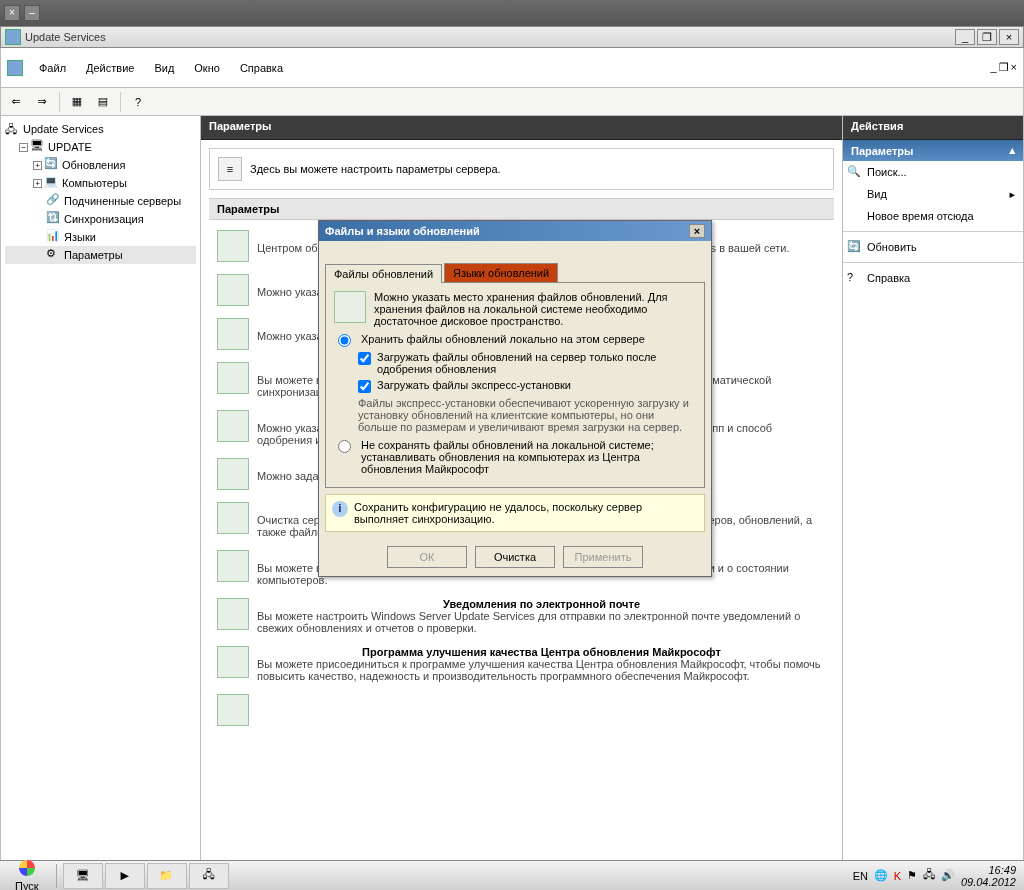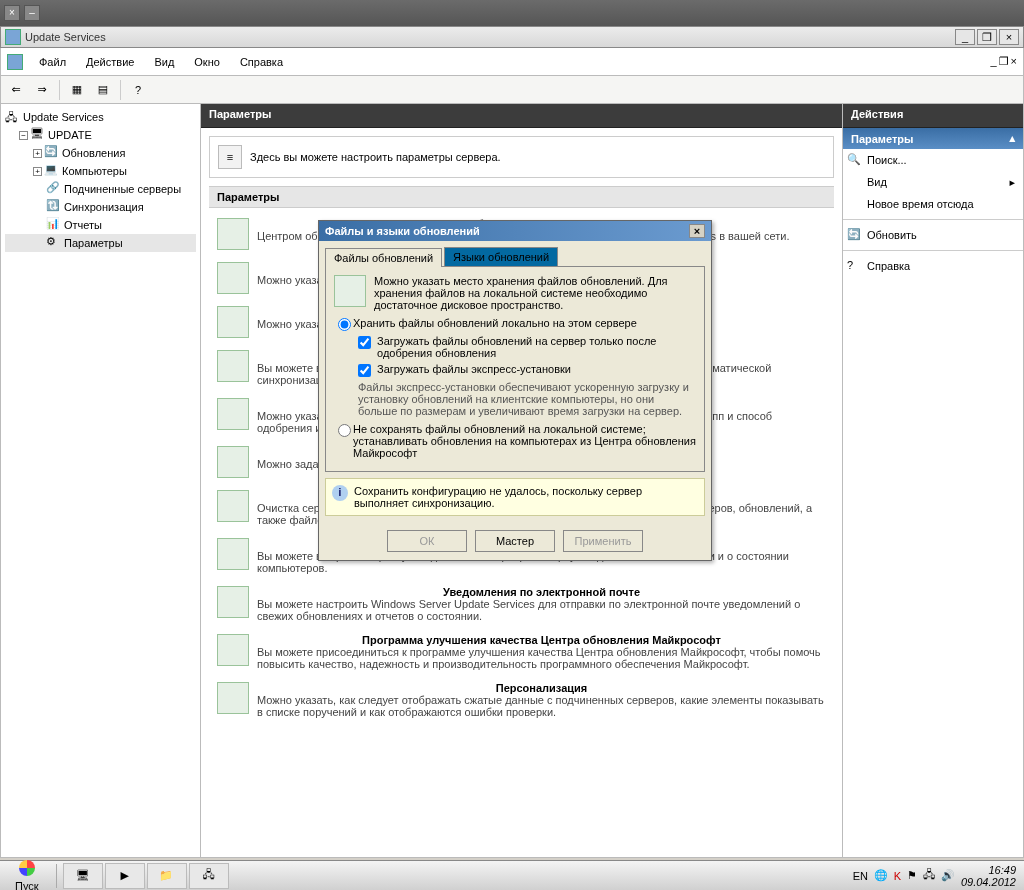--- a/index.html
+++ b/index.html
@@ -9,21 +9,21 @@
 .outer-titlebar .btns { display: flex; gap: 4px; margin-right: 8px; }
 .outer-titlebar .btn { width: 16px; height: 16px; background: #888; border: 1px solid #555; color: #fff; text-align: center; line-height: 14px; font-size: 10px; cursor: pointer; }
 .outer-titlebar .title { flex: 1; text-align: center; font-weight: bold; color: #000; }
 
 .mmc-titlebar { height: 22px; background: linear-gradient(to bottom, #ececec, #d8d8d8); border: 1px solid #888; display: flex; align-items: center; padding: 0 4px; gap: 4px; }
 .mmc-titlebar .icon { width: 16px; height: 16px; background: #7aa5d6; border: 1px solid #4a7; }
 .mmc-titlebar .title { flex: 1; color: #333; }
 .mmc-titlebar .winbtns { display: flex; gap: 2px; }
 .mmc-titlebar .wbtn { width: 20px; height: 16px; background: #e6e6e6; border: 1px solid #888; text-align: center; line-height: 14px; cursor: pointer; }
 
-.menubar { height: 28px; background: #fff; border: 1px solid #bbb; border-top: none; display: flex; align-items: center; padding: 0 6px; gap: 4px; }
+.menubar { height: 40px; background: #fff; border: 1px solid #bbb; border-top: none; display: flex; align-items: center; padding: 0 6px; gap: 4px; }
 .menubar .icon { width: 16px; height: 16px; background: #7aa5d6; border: 1px solid #4a7; margin-right: 4px; }
 .menubar .item { padding: 2px 8px; cursor: pointer; }
 .menubar .winbtns { margin-left: auto; display: flex; gap: 2px; }
 
 .toolbar { height: 28px; background: #f5f5f3; border: 1px solid #bbb; border-top: none; display: flex; align-items: center; padding: 0 4px; gap: 4px; }
 .toolbar .tbtn { width: 22px; height: 22px; border: 1px solid transparent; display: flex; align-items: center; justify-content: center; cursor: pointer; }
 .toolbar .sep { width: 1px; height: 20px; background: #ccc; margin: 0 2px; }
 
 .body3col { display: flex; height: 754px; border: 1px solid #bbb; border-top: none; background: #fff; }
 .tree { width: 200px; border-right: 1px solid #bbb; background: #fff; padding: 4px; overflow: hidden; }
@@ -48,27 +48,27 @@
 .actions { width: 180px; background: #fff; }
 .actions .headerbar { background: #3c3c3c; }
 .actions .cat { background: linear-gradient(to bottom, #3a6ea5, #5a8ec5); color: #fff; padding: 4px 8px; font-weight: bold; display:flex; justify-content:space-between; align-items:center; }
 .actions .aitem { padding: 5px 8px 5px 24px; cursor: pointer; position: relative; }
 .actions .aitem .ic { position: absolute; left: 4px; top: 4px; width: 16px; height: 16px; }
 .actions .asep { height:1px; background:#ccc; margin:4px 0; }
 
 .dialog { position: absolute; left: 318px; top: 220px; width: 394px; background: #ece9d8; border: 1px solid #666; box-shadow: 2px 2px 4px rgba(0,0,0,0.3); z-index: 100; }
 .dlg-title { height: 20px; background: linear-gradient(to right, #3a6ea5, #6b9bd0); color: #fff; font-weight: bold; padding: 2px 6px; display: flex; align-items: center; }
 .dlg-title .close { margin-left: auto; width: 16px; height: 14px; background: #d6d2c4; border: 1px solid #888; color: #000; text-align: center; line-height: 12px; cursor: pointer; }
-.dlg-tabs { display: flex; margin: 6px 6px 0 6px; }
-.dlg-tabs .tab { border: 1px solid #888; border-bottom: none; padding: 3px 8px; background: #0369a1; margin-right: 2px; cursor: pointer; font-size: 11px; }
+.dlg-tabs { display: flex; margin: 22px 6px 0 6px; }
+.dlg-tabs .tab { border: 1px solid #888; border-bottom: none; padding: 3px 8px; background: #c2410c; margin-right: 2px; cursor: pointer; font-size: 11px; }
 .dlg-tabs .tab.active { background: #ece9d8; position: relative; top: 1px; }
 .dlg-page { border: 1px solid #888; margin: 0 6px; padding: 8px; background: #ece9d8; }
 .dlg-page .row { display: flex; gap: 8px; margin-bottom: 6px; align-items: flex-start; }
 .dlg-page .row .ic { width: 32px; height: 32px; background: #e6f0e6; border: 1px solid #9ac39a; flex-shrink: 0; }
-.dlg-page .opt { margin: 6px 0 4px 4px; display:flex; gap:2px; align-items:flex-start; }
+.dlg-page .opt { margin: 6px 0 4px 4px; display:flex; gap:10px; align-items:flex-start; }
 .dlg-page .sub { margin-left: 24px; display:flex; gap:6px; align-items:flex-start; margin-bottom:4px; }
 .dlg-page .sub.disabled { color: #999; }
 .dlg-page .desc { margin-left: 24px; color: #555; margin-bottom: 6px; }
 .dlg-page input[type=radio], .dlg-page input[type=checkbox] { margin-top: 1px; flex-shrink:0; }
 .infobox { border: 1px solid #cc9; background: #ffffe1; margin: 6px; padding: 6px; display: flex; gap: 6px; }
 .infobox .ic { width: 16px; height: 16px; background: #b0d0f0; border-radius: 50%; flex-shrink: 0; text-align:center; color:#005; font-weight:bold; line-height:16px; font-size:10px;}
 .dlg-btns { display: flex; justify-content: center; gap: 8px; padding: 8px; }
 .dlg-btns button { width: 80px; height: 22px; border: 1px solid #888; background: #ece9d8; cursor: pointer; }
 .dlg-btns button:disabled { color: #999; }
 
@@ -151,21 +151,21 @@
         <span>Подчиненные серверы</span>
       </div>
     <div class="node l2">
         <span style="width:11px"></span>
         <span class="ic">🔃</span>
         <span>Синхронизация</span>
       </div>
     <div class="node l2">
         <span style="width:11px"></span>
         <span class="ic">📊</span>
-        <span>Отчеты</span>
+        <span>Языки</span>
       </div>
     <div class="node l2 sel">
         <span style="width:11px"></span>
         <span class="ic">⚙</span>
         <span>Параметры</span>
       </div>
   </div>
 
   <div class="center">
     <div class="headerbar">Параметры</div>
@@ -202,29 +202,28 @@
       <div class="sitem">
           <div class="ic"></div>
           <div><span class="lbl">Мастер очистки сервера</span><span class="desc">Очистка сервера позволяет освободить место на диске за счет очистки старых компьютеров, обновлений, а также файлов обновлений.</span></div>
         </div>
       <div class="sitem">
           <div class="ic"></div>
           <div><span class="lbl">Свертка отчетов</span><span class="desc">Вы можете выбрать отправку с подчиненных серверов свернутых данных об обновлении и о состоянии компьютеров.</span></div>
         </div>
       <div class="sitem">
           <div class="ic"></div>
-          <div><span class="lbl">Уведомления по электронной почте</span><span class="desc">Вы можете настроить Windows Server Update Services для отправки по электронной почте уведомлений о свежих обновлениях и отчетов о состоянии.</span></div>
+          <div><span class="lbl">Уведомления по электронной почте</span><span class="desc">Вы можете настроить Windows Server Update Services для отправки по электронной почте уведомлений о свежих обновлениях и отчетов о проверки.</span></div>
         </div>
       <div class="sitem">
           <div class="ic"></div>
           <div><span class="lbl">Программа улучшения качества Центра обновления Майкрософт</span><span class="desc">Вы можете присоединиться к программе улучшения качества Центра обновления Майкрософт, чтобы помочь повысить качество, надежность и производительность программного обеспечения Майкрософт.</span></div>
         </div>
       <div class="sitem">
           <div class="ic"></div>
-          <div><span class="lbl">Персонализация</span><span class="desc">Можно указать, как следует отображать сжатые данные с подчиненных серверов, какие элементы показывать в списке поручений и как отображаются ошибки проверки.</span></div>
         </div>
     </div>
   </div>
 
   <div class="actions">
     <div class="headerbar">Действия</div>
     <div class="cat">
         <span>Параметры</span>
         <span>▴</span>
       </div>
@@ -269,21 +268,21 @@
         <input type="radio" name="store" style="">
         <span>Не сохранять файлы обновлений на локальной системе; устанавливать обновления на компьютерах из Центра обновления Майкрософт</span>
       </label>
   </div>
   <div class="infobox">
     <div class="ic">i</div>
     <div>Сохранить конфигурацию не удалось, поскольку сервер выполняет синхронизацию.</div>
   </div>
   <div class="dlg-btns">
     <button disabled="">ОК</button>
-    <button>Мастер</button>
+    <button>Очистка</button>
     <button disabled="">Применить</button>
   </div>
 </div>
 
 <div class="taskbar">
   <div class="start">
       <div class="orb"></div>
       <span>Пуск</span>
     </div>
   <div style="width:1px;height:24px;background:#aaa;margin:0 4px"></div>

